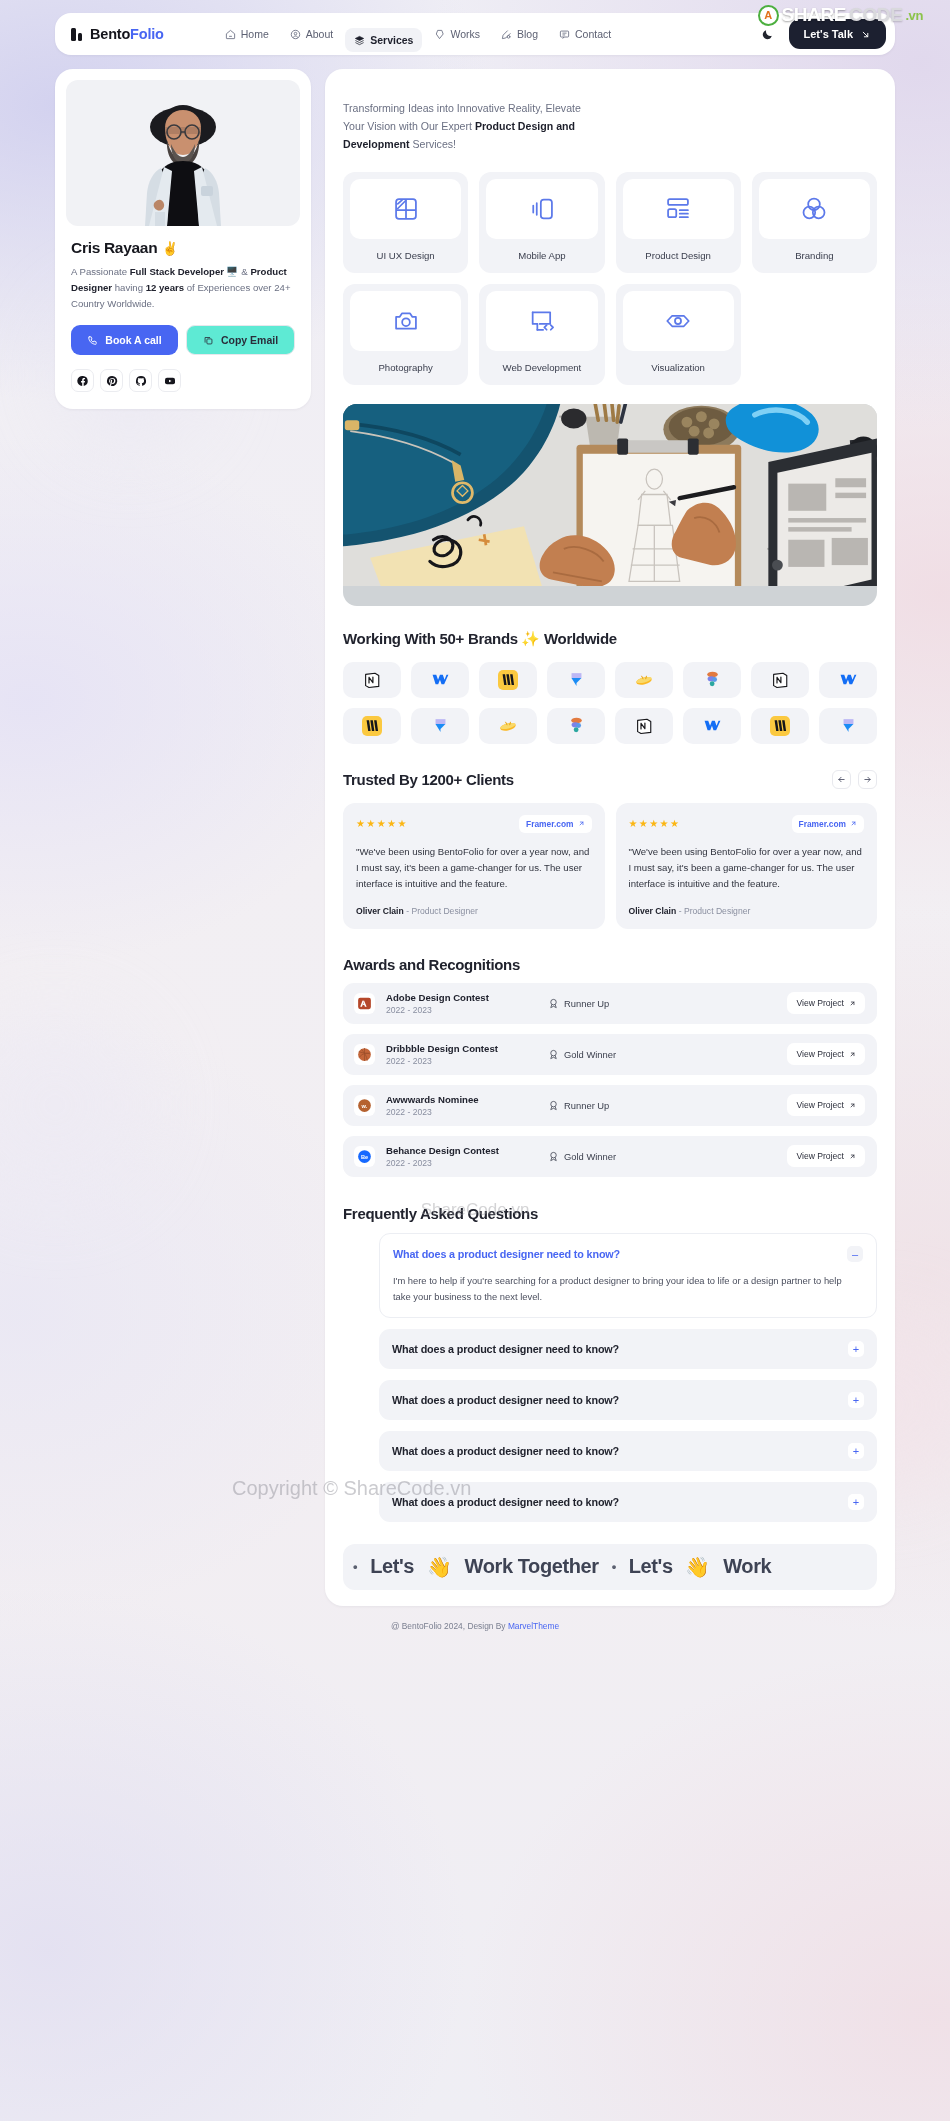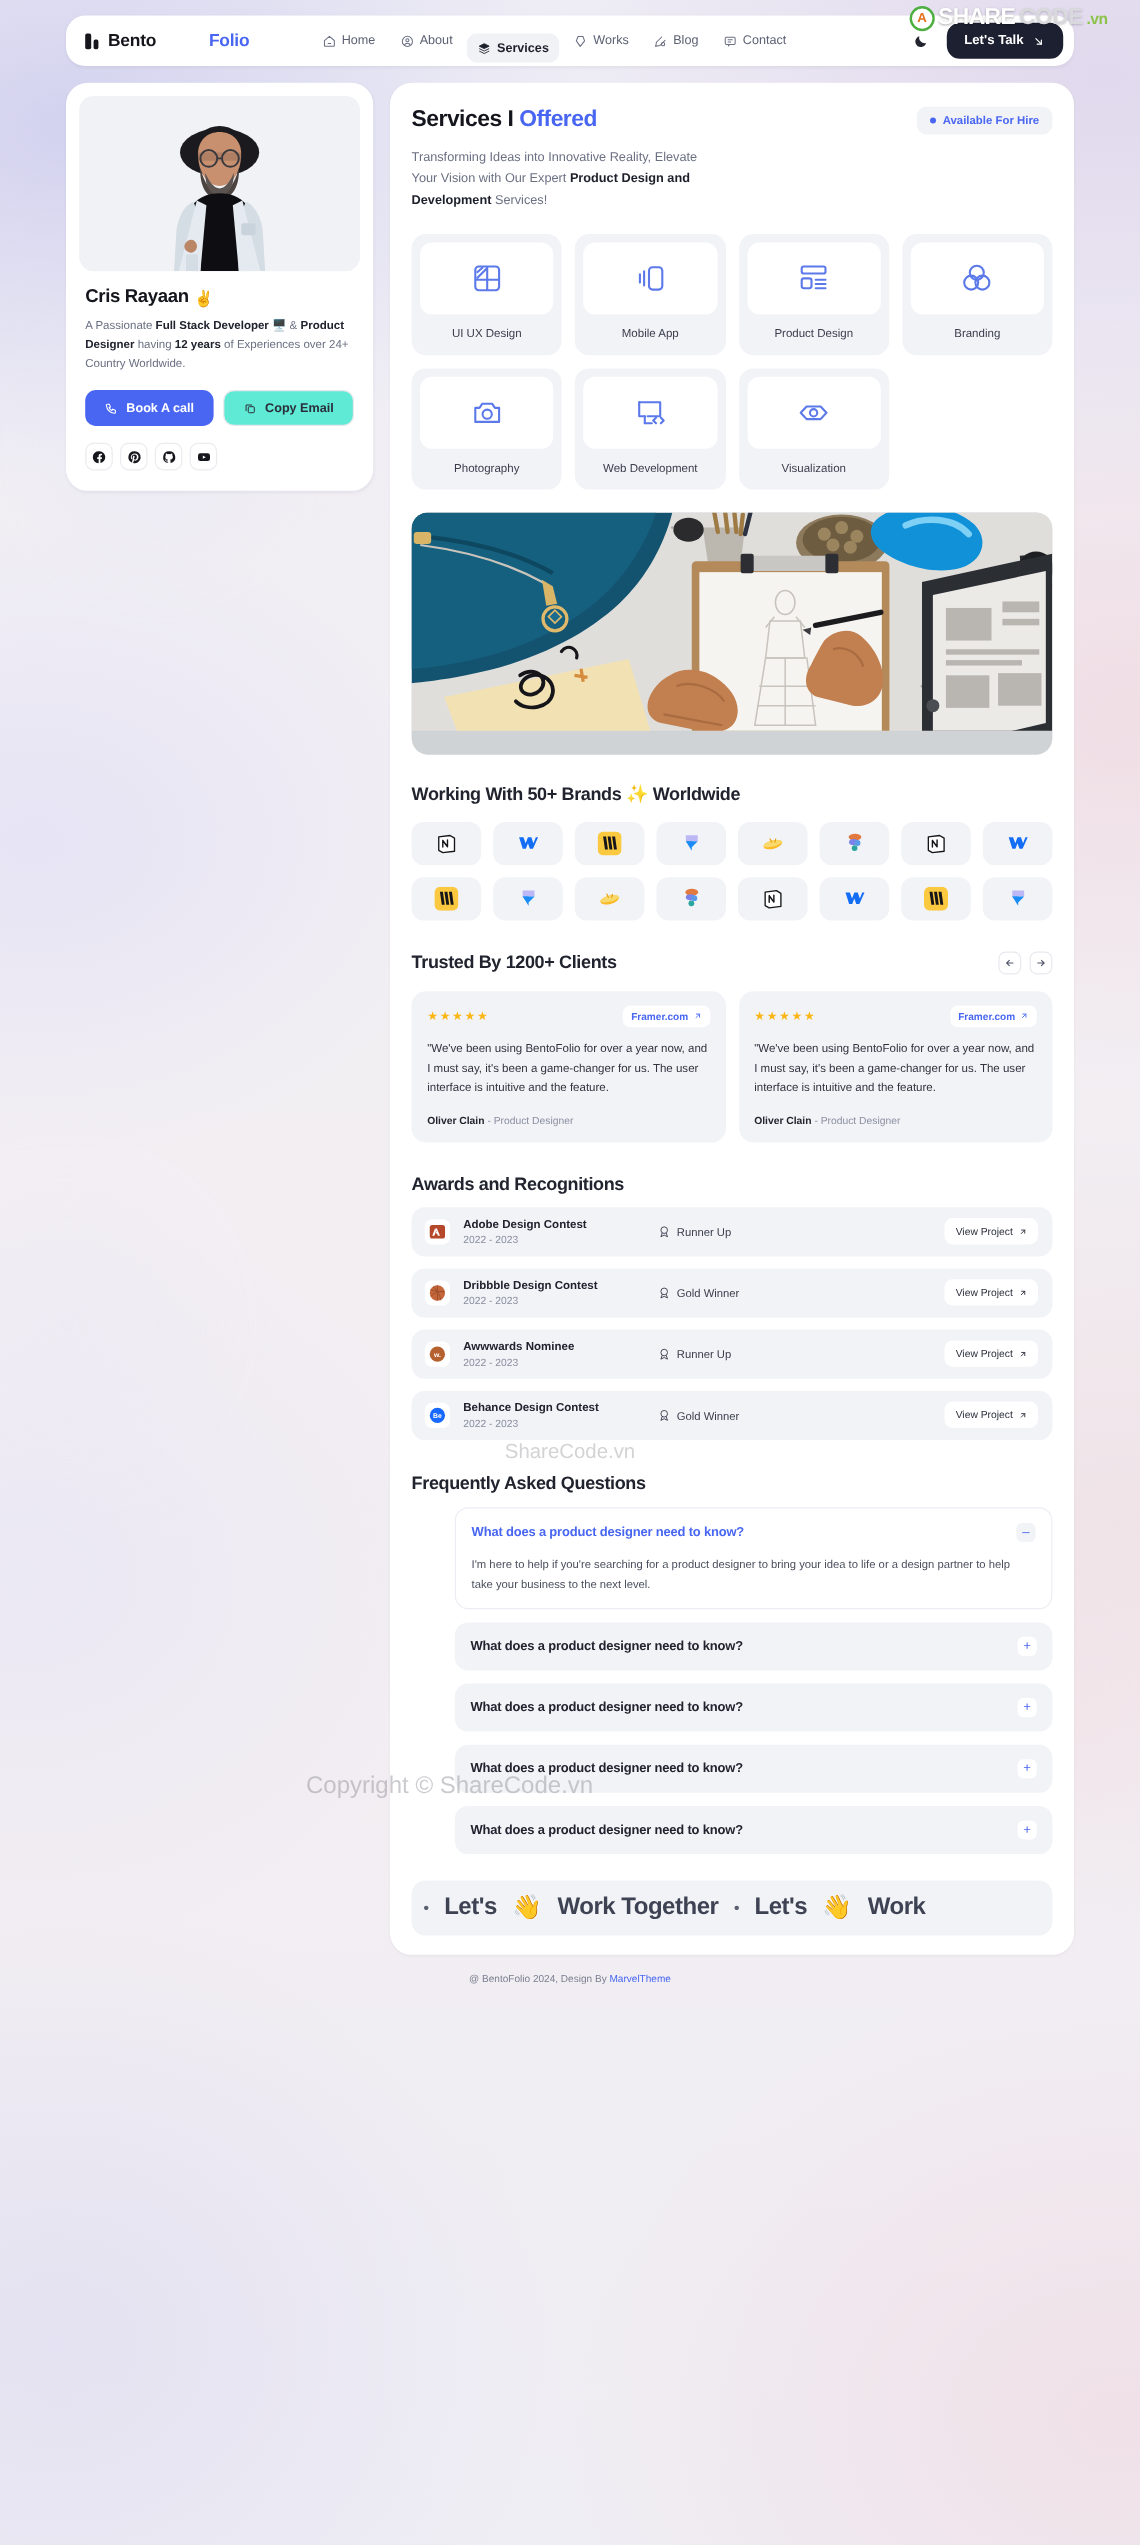--- a/index.html
+++ b/index.html
@@ -53,21 +53,21 @@
     padding: 0 9px 0 16px;
     box-shadow: 0 1px 3px rgba(20,20,43,.05);
     position: relative;
   }
   .brand { display: flex; align-items: center; gap: 8px; font-size: 14.5px; font-weight: 700; letter-spacing: -.2px; }
   .brand-mark { display: flex; gap: 2px; align-items: flex-end; }
   .brand-mark i { display: block; background: #16161d; border-radius: 1.5px; }
   .bm1 { width: 4.5px; height: 13px; }
   .bm2 { width: 4.5px; height: 8px; }
   .brand-bento { color: #15151c; }
-  .brand-folio { color: #4866f2; padding-left: 44px; }
+  .brand-folio { color: #4866f2; }
 
   .nav-links { display: flex; align-items: center; gap: 3px; margin-left: 52px; }
   .nav-link {
     display: flex; align-items: center; gap: 5px;
     font-size: 10.5px; color: #5d6173; font-weight: 500;
     padding: 6px 9px; border-radius: 8px; cursor: pointer; white-space: nowrap;
   }
   .nav-link.active { background: #f1f2f6; color: #1d1f2b; font-weight: 600; margin-top: 12px; }
   .nav-link svg { display: block; }
 
@@ -429,29 +429,20 @@
           <svg width="12" height="12" viewBox="0 0 24 24" fill="#16161d">
               <rect x="2" y="5.5" width="20" height="13" rx="4"></rect>
               <path d="M10 9.3l5 2.7-5 2.7z" fill="#fff"></path>
             </svg>
         </div>
       </div>
     </div>
 
     <div class="main-panel">
 
-      <div class="sec-head">
-        <div class="sec-title">
-          <span>Services I </span><span class="accent">Offered</span>
-        </div>
-        <div class="avail-badge">
-          <span class="avail-dot"></span>
-          <span>Available For Hire</span>
-        </div>
-      </div>
 
       <div class="sec-sub">
         <span>Transforming Ideas into Innovative Reality, Elevate Your Vision with Our Expert </span><b>Product Design and Development</b><span> Services!</span>
       </div>
 
       <div class="svc-grid">
 
         <div class="svc-card">
           <div class="svc-icon-box">
             <svg width="28" height="28" viewBox="0 0 24 24" fill="none" stroke="#5c79ea" stroke-width="1.5">
@@ -946,13 +937,13 @@
       </div>
     </div>
   </div>
 
   <div class="footer">
     <span>@ BentoFolio 2024, Design By </span><a href="#">MarvelTheme</a>
   </div>
 </div>
 
 <div class="wm-center" style="top:1200px;">ShareCode.vn</div>
-<div class="wm-copy" style="left:255px;top:1477px;">Copyright © ShareCode.vn</div>
+<div class="wm-copy" style="left:232px;top:1477px;">Copyright © ShareCode.vn</div>
 
 </body></html>

